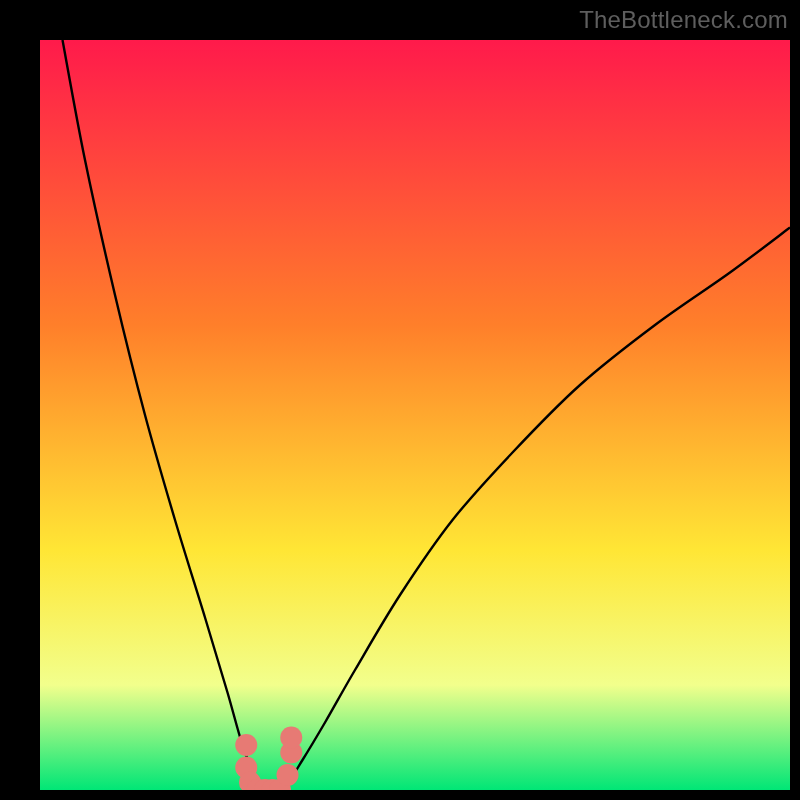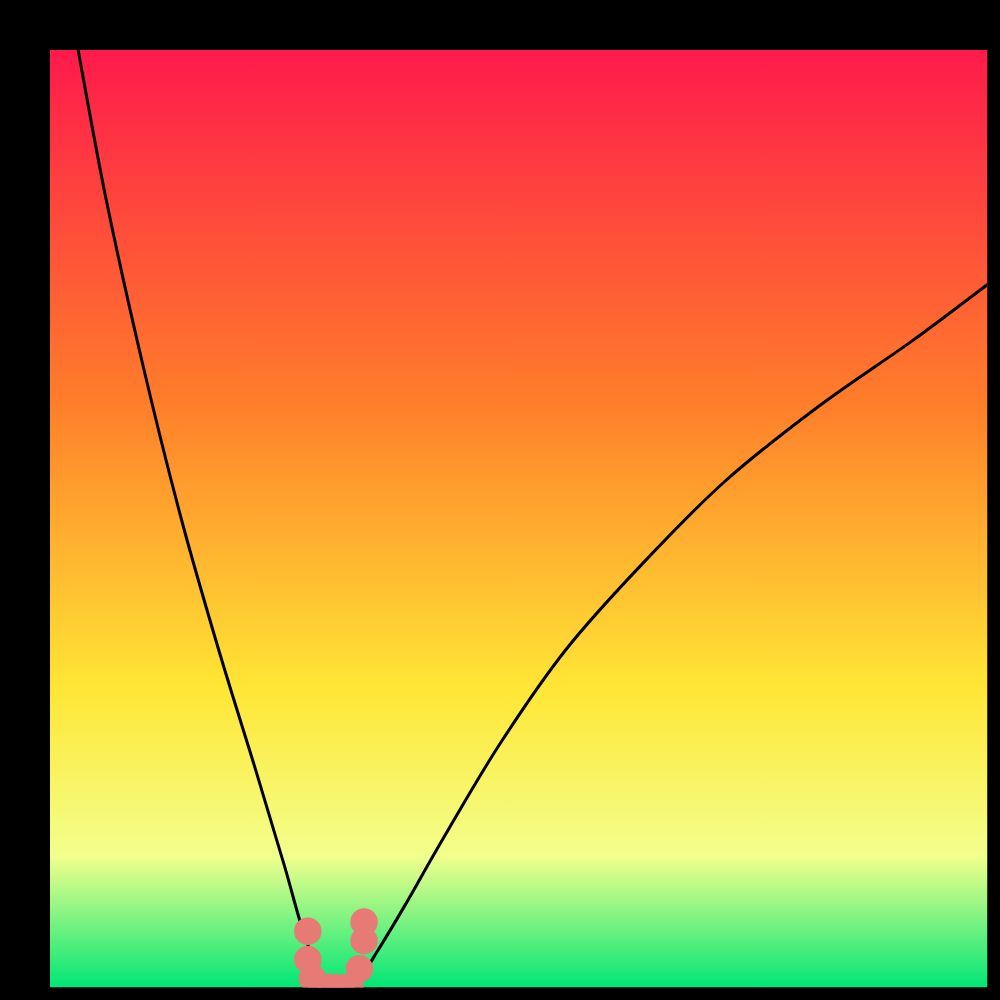--- a/index.html
+++ b/index.html
@@ -33,20 +33,21 @@
     top: 40px;
     width: 750px;
     height: 750px;
     display: block;
   }
 </style>
 </head>
 <body>
 
 <div class="frame">
+  <div class="watermark">TheBottleneck.com</div>
 
   <svg class="plot" viewBox="0 0 750 750" preserveAspectRatio="none">
     <defs>
       <linearGradient id="bg-grad" x1="0" y1="0" x2="0" y2="1">
         <stop id="g0" offset="0%" stop-color="#ff1a4b"></stop>
         <stop id="g1" offset="38%" stop-color="#ff7f2a"></stop>
         <stop id="g2" offset="68%" stop-color="#ffe635"></stop>
         <stop id="g3" offset="86%" stop-color="#f2ff8c"></stop>
         <stop id="g4" offset="100%" stop-color="#00e676"></stop>
       </linearGradient>

